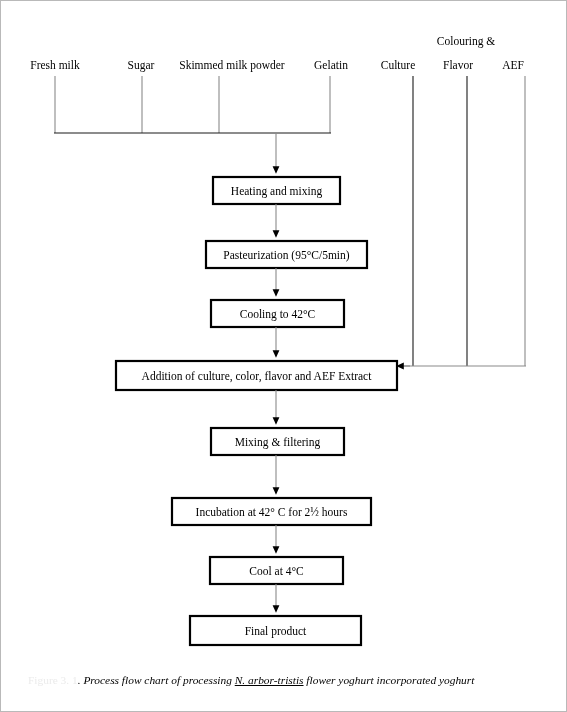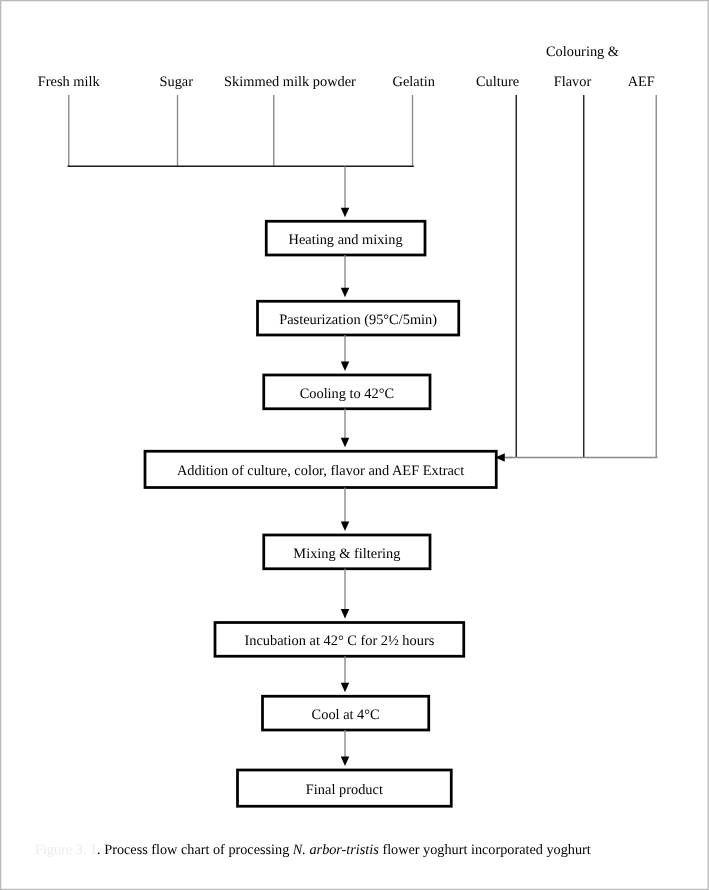--- a/index.html
+++ b/index.html
@@ -64,23 +64,25 @@
     font-size: 11.4px;
     line-height: 15px;
     font-family: "Liberation Serif", "DejaVu Serif", serif;
     white-space: nowrap;
   }
   .caption-faded {
     color: #ebebeb;
   }
   .caption-main {
     color: #000000;
+    font-style: italic;
   }
   .caption-italic {
     font-style: italic;
+    text-decoration: underline;
   }
 </style>
 </head>
 <body>
 
 <div id="page-frame"></div>
 
 <svg id="chart-svg" viewBox="0 0 567 712">
   <defs>
     <marker id="arrow" markerWidth="9" markerHeight="9" refX="4.4" refY="4" orient="auto" markerUnits="userSpaceOnUse">

